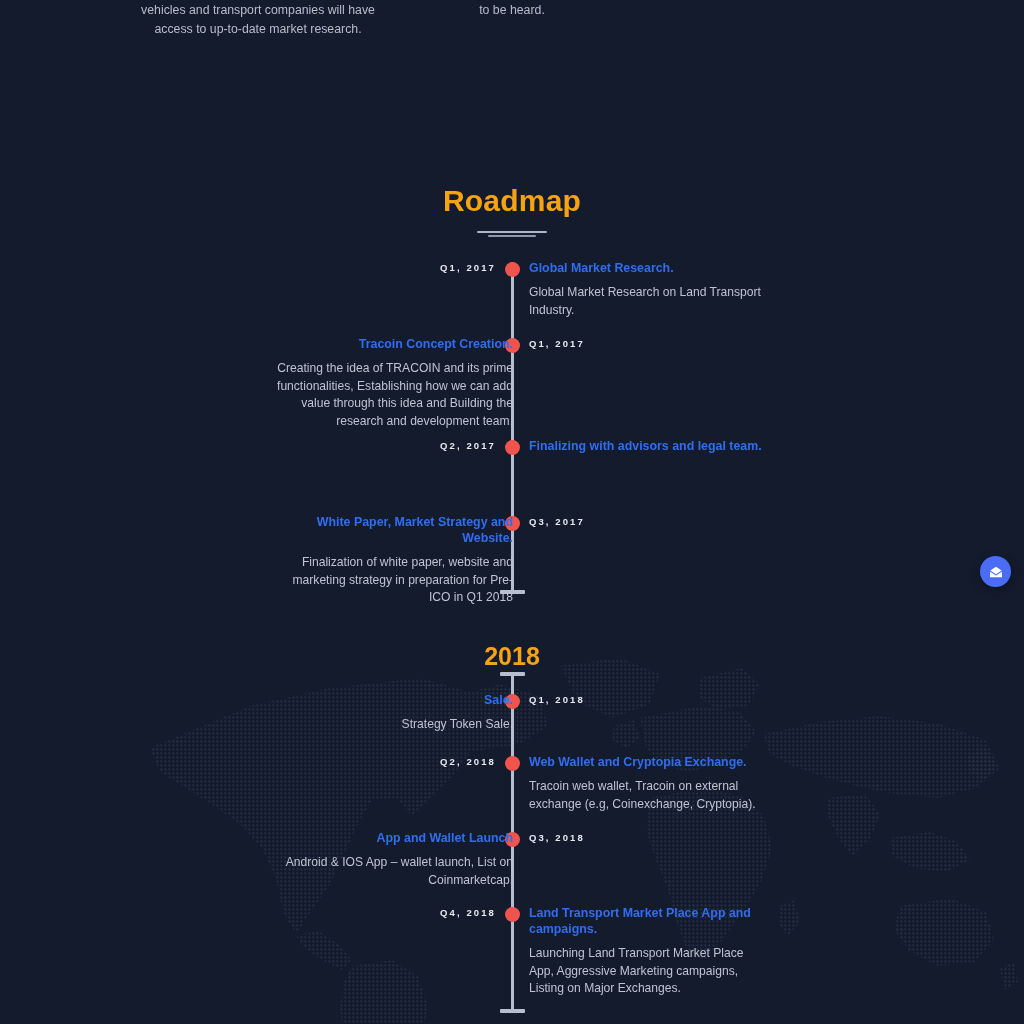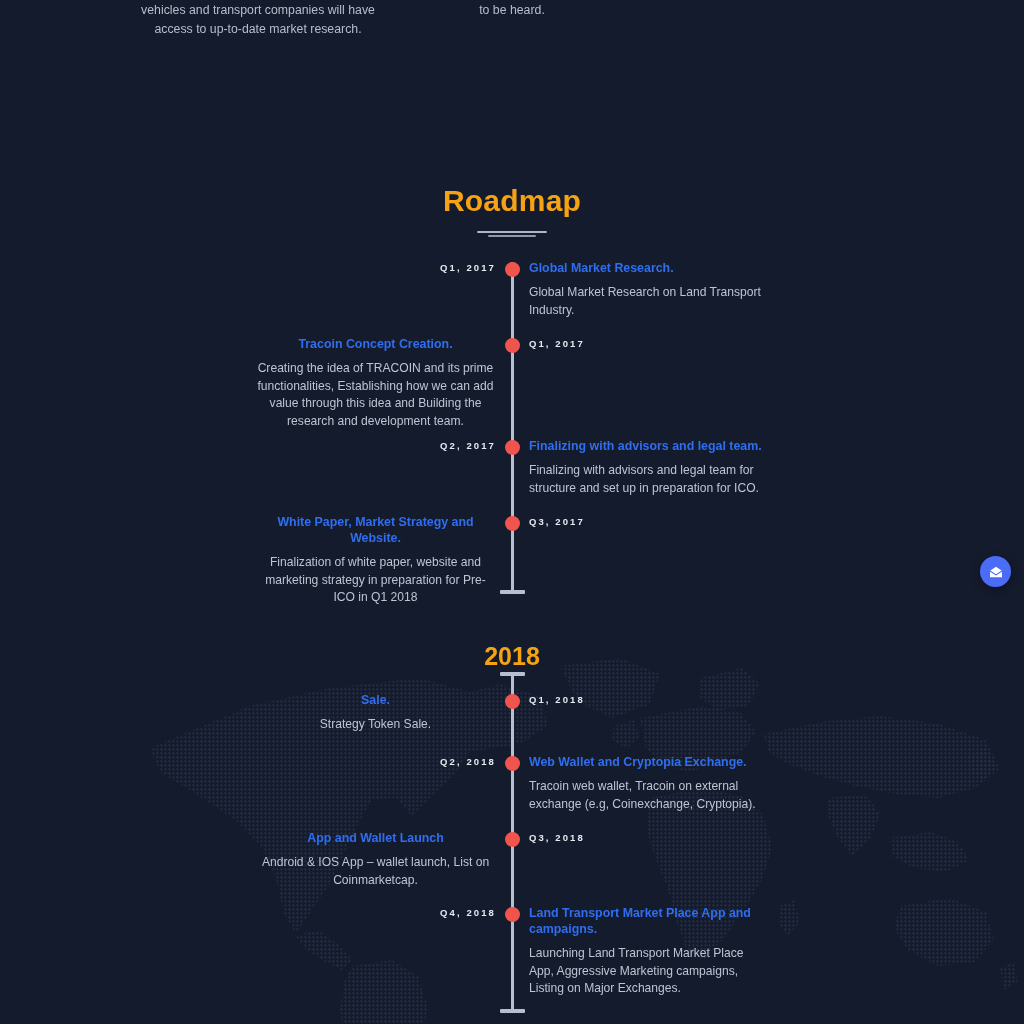--- a/index.html
+++ b/index.html
@@ -117,21 +117,21 @@
     height: 15px;
     border-radius: 50%;
     background: #f0544c;
   }
   .side {
     position: absolute;
     top: -2px;
     width: 240px;
   }
   .side.right { left: 529px; text-align: left; }
-  .side.left  { left: 255px; width: 241px; text-align: center; }
+  .side.left  { left: 272px; width: 241px; text-align: right; }
 
   .date {
     position: absolute;
     top: 0;
     width: 200px;
     font-size: 9.5px;
     font-weight: bold;
     letter-spacing: 2.1px;
     color: #e7eaf1;
   }
@@ -198,21 +198,20 @@
       <div class="side left">
         <div class="tl-title">Tracoin Concept Creation.</div>
         <div class="tl-desc">Creating the idea of TRACOIN and its prime functionalities, Establishing how we can add value through this idea and Building the research and development team.</div>
       </div>
     </div>
     <div class="tl-item" style="top: 178px;">
       <div class="dot"></div>
       <div class="date on-left">Q2, 2017</div>
       <div class="side right">
         <div class="tl-title">Finalizing with advisors and legal team.</div>
-        <div class="tl-desc">Finalizing with advisors and legal team for structure and set up in preparation for ICO.</div>
       </div>
     </div>
     <div class="tl-item" style="top: 254px;">
       <div class="dot"></div>
       <div class="date on-right">Q3, 2017</div>
       <div class="side left">
         <div class="tl-title">White Paper, Market Strategy and Website.</div>
         <div class="tl-desc">Finalization of white paper, website and marketing strategy in preparation for Pre-ICO in Q1 2018</div>
       </div>
     </div>

